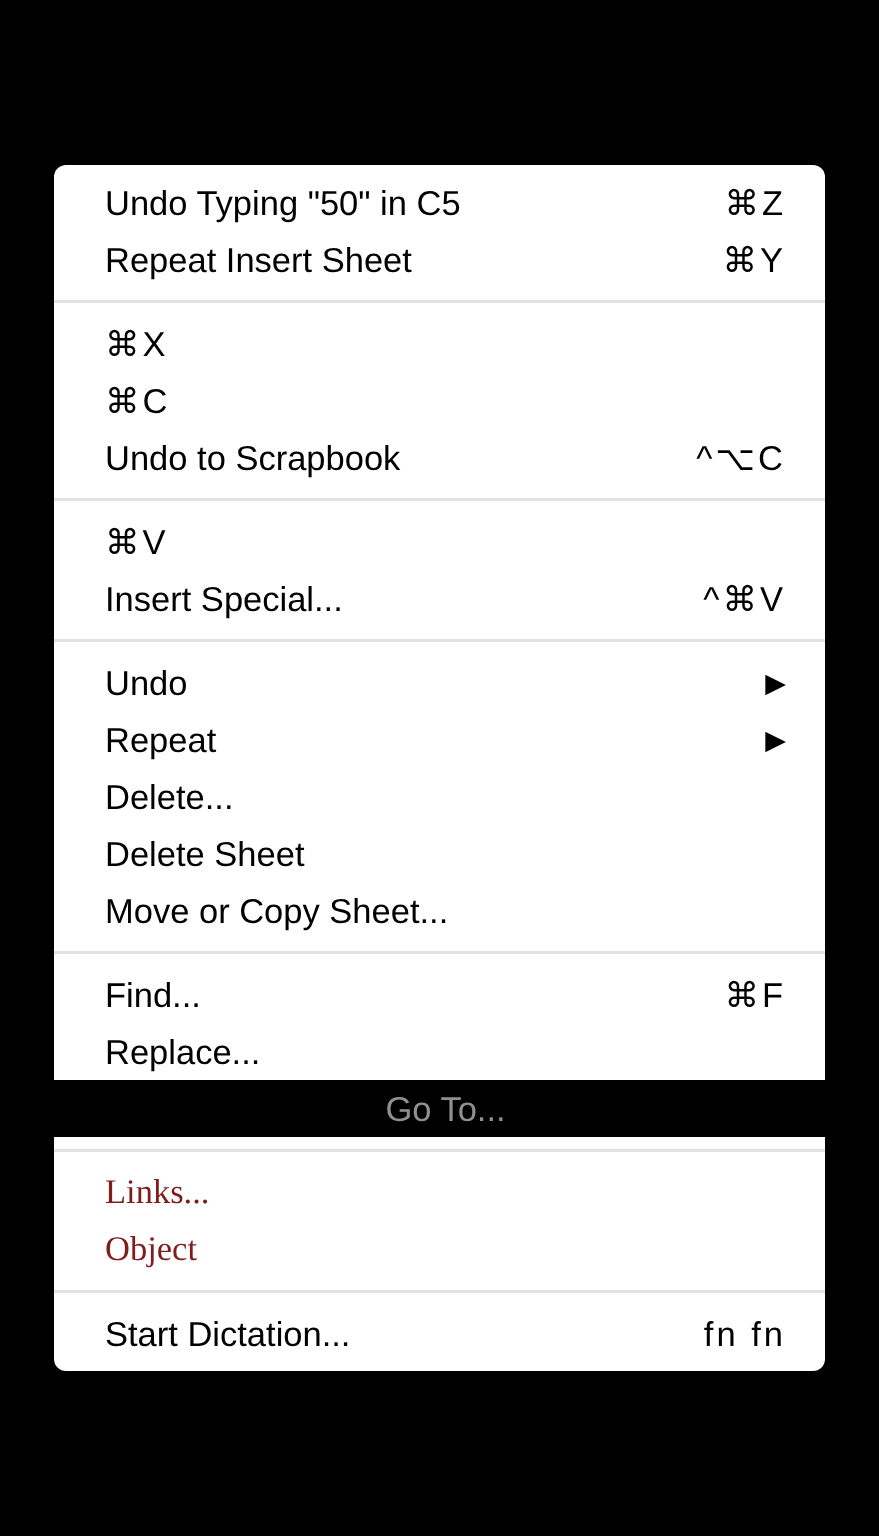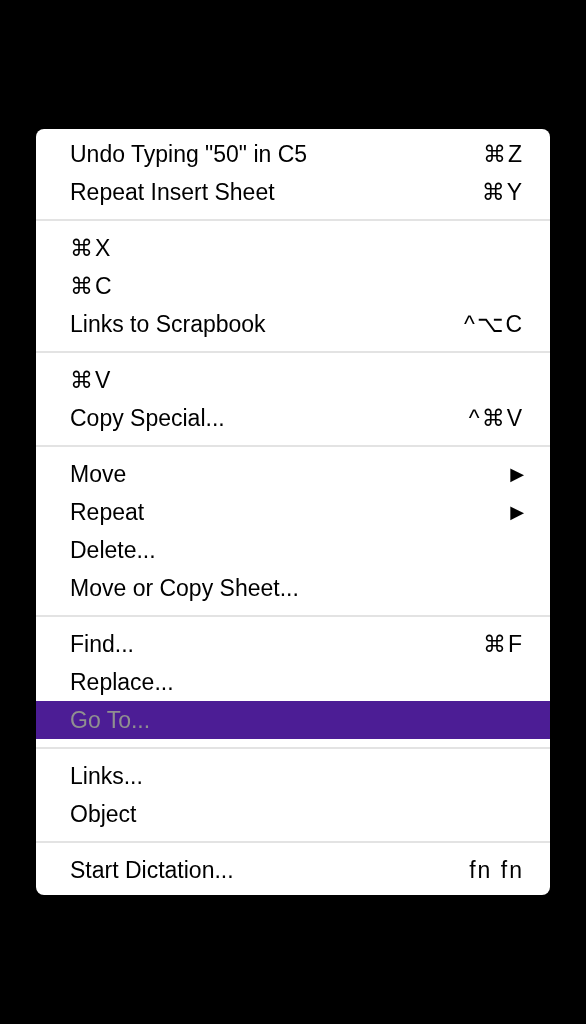--- a/index.html
+++ b/index.html
@@ -27,25 +27,27 @@
       display: flex;
       align-items: center;
       justify-content: space-between;
       padding: 4px 26px 4px 34px;
       font-size: 23px;
       color: #000;
       cursor: default;
       min-height: 38px;
     }
     .menu-item.disabled {
-      color: #000000;
+      color: #7f1d1d;
+      font-family: Liberation Serif, serif;
     }
     .menu-item.hovered {
-      background: #4c1d95;
+      background: #000000;
       color: #909090;
+      text-align: center;
     }
     .menu-item .label {
       flex: 1;
     }
     .menu-item .shortcut {
       font-size: 23px;
       letter-spacing: 2px;
       text-align: right;
       white-space: nowrap;
     }
@@ -75,46 +77,49 @@
 
   <div class="separator"></div>
 
   <div class="menu-item">
     <span class="shortcut">⌘X</span>
   </div>
   <div class="menu-item">
     <span class="shortcut">⌘C</span>
   </div>
   <div class="menu-item">
-    <span class="label">Links to Scrapbook</span>
+    <span class="label">Undo to Scrapbook</span>
     <span class="shortcut">^⌥C</span>
   </div>
 
   <div class="separator"></div>
 
   <div class="menu-item">
     <span class="shortcut">⌘V</span>
   </div>
   <div class="menu-item">
-    <span class="label">Copy Special...</span>
+    <span class="label">Insert Special...</span>
     <span class="shortcut">^⌘V</span>
   </div>
 
   <div class="separator"></div>
 
   <div class="menu-item">
-    <span class="label">Move</span>
+    <span class="label">Undo</span>
     <span class="submenu-arrow">▶</span>
   </div>
   <div class="menu-item">
     <span class="label">Repeat</span>
     <span class="submenu-arrow">▶</span>
   </div>
   <div class="menu-item">
     <span class="label">Delete...</span>
+  </div>
+  <div class="menu-item">
+    <span class="label">Delete Sheet</span>
   </div>
   <div class="menu-item">
     <span class="label">Move or Copy Sheet...</span>
   </div>
 
   <div class="separator"></div>
 
   <div class="menu-item">
     <span class="label">Find...</span>
     <span class="shortcut">⌘F</span>

